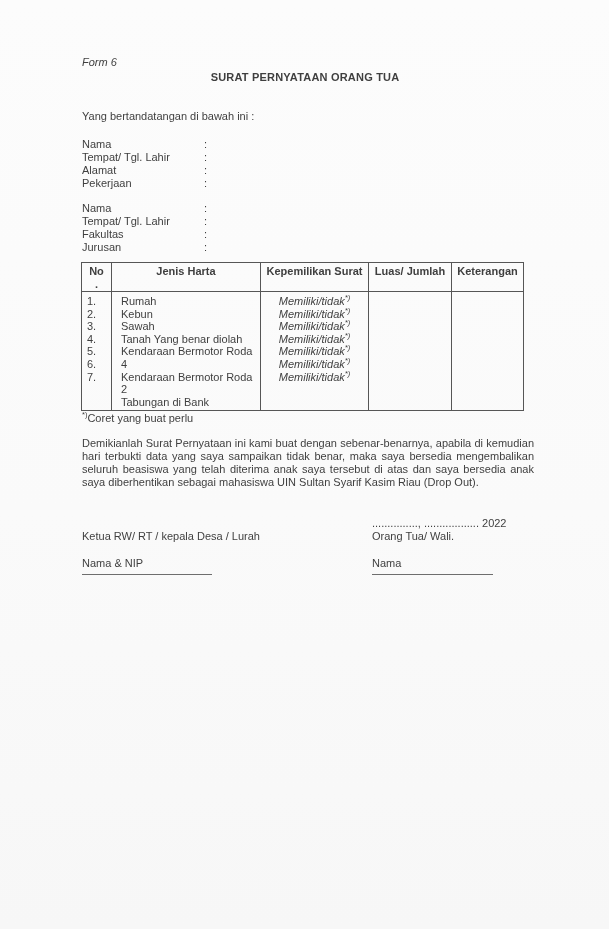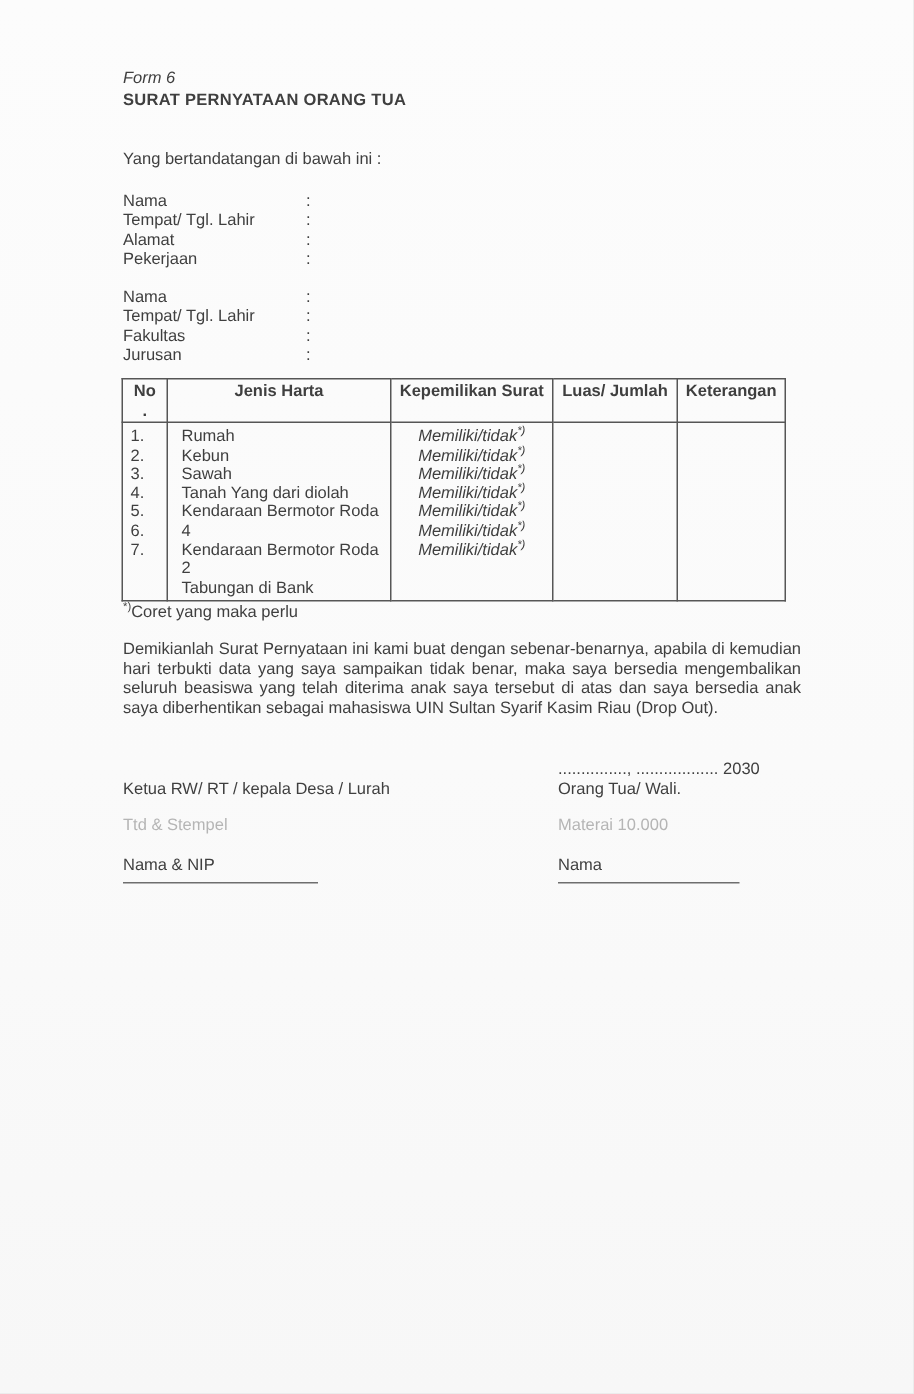--- a/index.html
+++ b/index.html
@@ -15,26 +15,26 @@
     margin: 0 auto;
     background: linear-gradient(180deg, #fcfcfc 0%, #fafafa 55%, #f7f7f7 100%);
     color: #3f3f3f;
     font-size: 11px;
     line-height: 13px;
     overflow: hidden;
   }
   .content {
     position: absolute;
     left: 82px;
-    top: 46px;
+    top: 56px;
     width: 446px;
   }
   .form-label { font-style: italic; }
   .doc-title {
-    text-align: left;
+    text-align: center;
     font-weight: bold;
     margin-top: 2px;
     letter-spacing: 0.2px;
   }
   .opening { margin-top: 26px; }
   .fields { margin-top: 15px; }
   .fields2 { margin-top: 12px; }
   .frow { display: flex; }
   .flabel { display: inline-block; width: 122px; flex: none; }
   .student-opening { margin-top: 14px; }
@@ -169,21 +169,21 @@
             <div class="tl">3.</div>
             <div class="tl">4.</div>
             <div class="tl">5.</div>
             <div class="tl">6.</div>
             <div class="tl">7.</div>
           </td>
           <td class="td-jenis">
             <div class="tl">Rumah</div>
             <div class="tl">Kebun</div>
             <div class="tl">Sawah</div>
-            <div class="tl">Tanah Yang dari diolah</div>
+            <div class="tl">Tanah Yang benar diolah</div>
             <div class="tl">Kendaraan Bermotor Roda</div>
             <div class="tl">4</div>
             <div class="tl">Kendaraan Bermotor Roda</div>
             <div class="tl">2</div>
             <div class="tl">Tabungan di Bank</div>
           </td>
           <td class="td-kep">
             <div class="tl"><span>Memiliki/tidak</span><sup class="mark">*)</sup></div>
             <div class="tl"><span>Memiliki/tidak</span><sup class="mark">*)</sup></div>
             <div class="tl"><span>Memiliki/tidak</span><sup class="mark">*)</sup></div>
@@ -191,36 +191,32 @@
             <div class="tl"><span>Memiliki/tidak</span><sup class="mark">*)</sup></div>
             <div class="tl"><span>Memiliki/tidak</span><sup class="mark">*)</sup></div>
             <div class="tl"><span>Memiliki/tidak</span><sup class="mark">*)</sup></div>
           </td>
           <td class="td-luas"></td>
           <td class="td-ket"></td>
         </tr>
       </tbody>
     </table>
 
-    <div class="footnote"><sup class="mark">*)</sup><span>Coret yang maka perlu</span></div>
+    <div class="footnote"><sup class="mark">*)</sup><span>Coret yang buat perlu</span></div>
 
     <div class="closing">Demikianlah Surat Pernyataan ini kami buat dengan sebenar-benarnya, apabila di kemudian hari terbukti data yang saya sampaikan tidak benar, maka saya bersedia mengembalikan seluruh beasiswa yang telah diterima anak saya tersebut di atas dan saya bersedia anak saya diberhentikan sebagai mahasiswa UIN Sultan Syarif Kasim Riau (Drop Out).</div>
 
     <div class="sig-section">
       <div class="sig-row">
         <div class="sig-left"></div>
-        <div class="sig-right">..............., .................. 2030</div>
+        <div class="sig-right">..............., .................. 2022</div>
       </div>
       <div class="sig-row">
         <div class="sig-left">Ketua RW/ RT / kepala Desa / Lurah</div>
         <div class="sig-right">Orang Tua/ Wali.</div>
-      </div>
-      <div class="sig-row ph-row">
-        <div class="sig-left muted">Ttd &amp; Stempel</div>
-        <div class="sig-right muted">Materai 10.000</div>
       </div>
       <div class="sig-row name-row">
         <div class="sig-left">Nama &amp; NIP</div>
         <div class="sig-right">Nama</div>
       </div>
       <div class="sig-row uline-row">
         <div class="sig-left">
             <div class="uline uline-left"></div>
           </div>
         <div class="sig-right">

